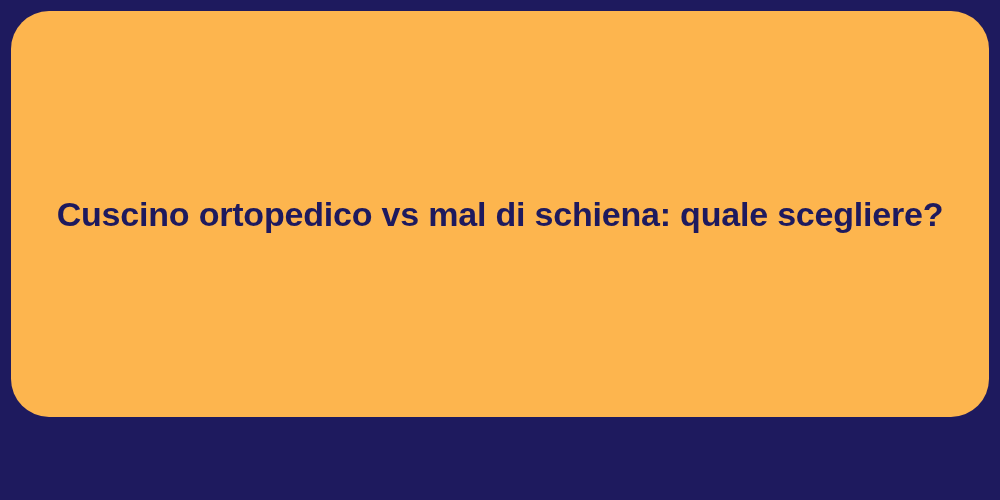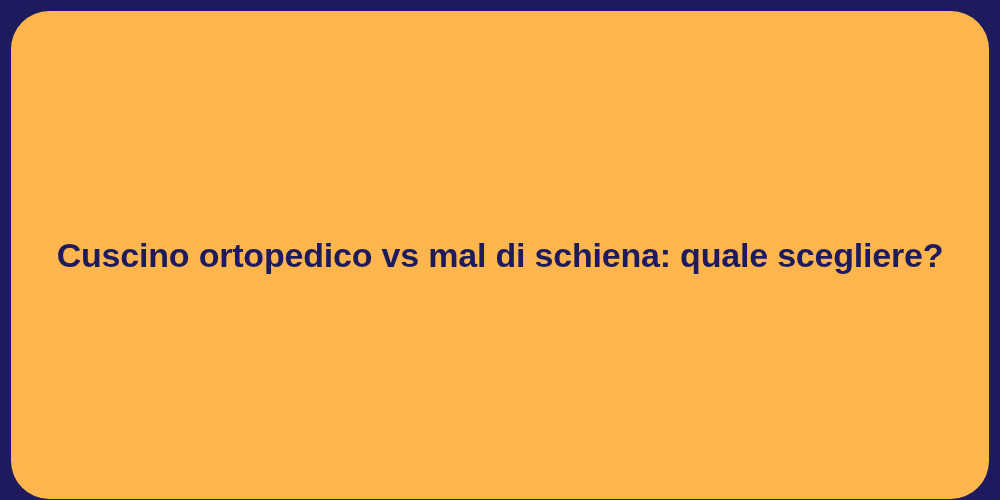--- a/index.html
+++ b/index.html
@@ -17,21 +17,21 @@
     width: 1000px;
     height: 500px;
     background: #1e1a5e;
     box-sizing: border-box;
   }
   #card {
     position: absolute;
     left: 11px;
     top: 11px;
     width: 978px;
-    height: 488px;
+    height: 406px;
     background: #fdb54e;
     border-radius: 38px;
     box-sizing: border-box;
     display: flex;
     align-items: center;
     justify-content: center;
   }
   #headline {
     margin: 0;
     padding: 0 40px;

